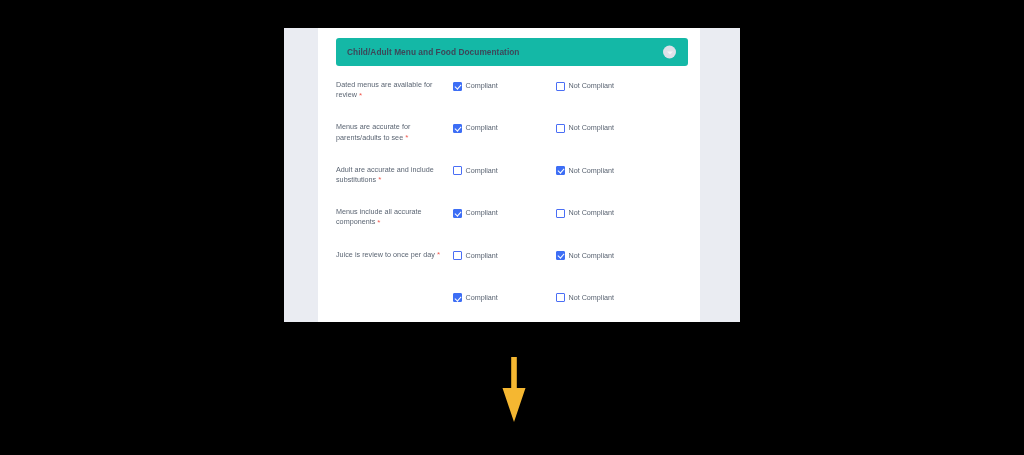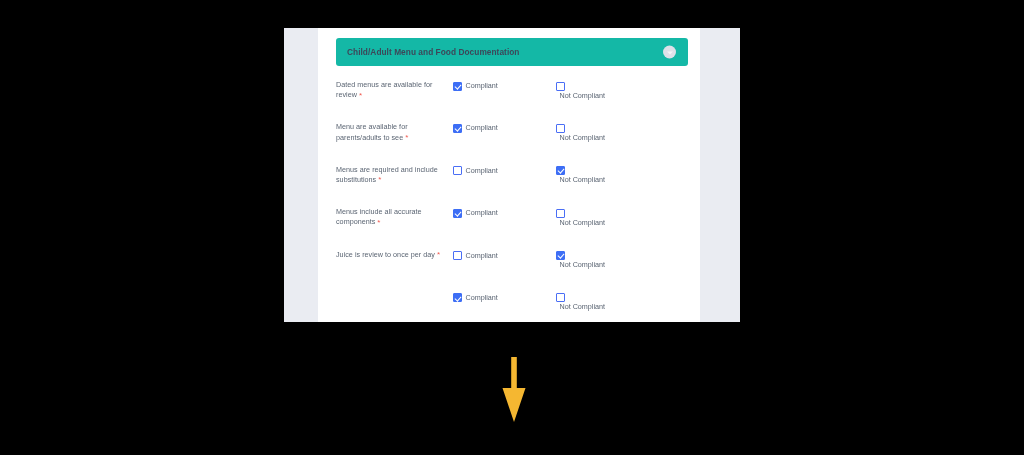--- a/index.html
+++ b/index.html
@@ -112,21 +112,21 @@
 
   .opt {
     position: absolute;
     top: 1px;
     display: flex;
     align-items: flex-start;
     cursor: pointer;
     white-space: nowrap;
   }
   .opt.col-compliant { left: 117px; }
-  .opt.col-notcompliant { left: 220px; flex-direction: column; }
+  .opt.col-notcompliant { left: 220px; }
 
   .cb {
     position: relative;
     width: 9px;
     height: 9px;
     box-sizing: border-box;
     border: 1.3px solid #4a6ef5;
     background: #ffffff;
     border-radius: 1px;
     flex: 0 0 auto;
@@ -185,32 +185,32 @@
           <label class="opt col-compliant">
             <span class="cb checked"></span>
             <span class="opt-label">Compliant</span>
           </label>
           <label class="opt col-notcompliant">
             <span class="cb"></span>
             <span class="opt-label">Not Compliant</span>
           </label>
         </div>
         <div class="q-row">
-          <div class="q-label"><span>Menu are available for parents/adults to see</span><span class="req">*</span></div>
-          <label class="opt col-compliant">
-            <span class="cb checked"></span>
-            <span class="opt-label">Compliant</span>
-          </label>
-          <label class="opt col-notcompliant">
-            <span class="cb"></span>
-            <span class="opt-label">Not Compliant</span>
-          </label>
-        </div>
-        <div class="q-row">
-          <div class="q-label"><span>Menus are required and include substitutions</span><span class="req">*</span></div>
+          <div class="q-label"><span>Menus are accurate for parents/adults to see</span><span class="req">*</span></div>
+          <label class="opt col-compliant">
+            <span class="cb checked"></span>
+            <span class="opt-label">Compliant</span>
+          </label>
+          <label class="opt col-notcompliant">
+            <span class="cb"></span>
+            <span class="opt-label">Not Compliant</span>
+          </label>
+        </div>
+        <div class="q-row">
+          <div class="q-label"><span>Adult are accurate and include substitutions</span><span class="req">*</span></div>
           <label class="opt col-compliant">
             <span class="cb"></span>
             <span class="opt-label">Compliant</span>
           </label>
           <label class="opt col-notcompliant">
             <span class="cb checked"></span>
             <span class="opt-label">Not Compliant</span>
           </label>
         </div>
         <div class="q-row">

